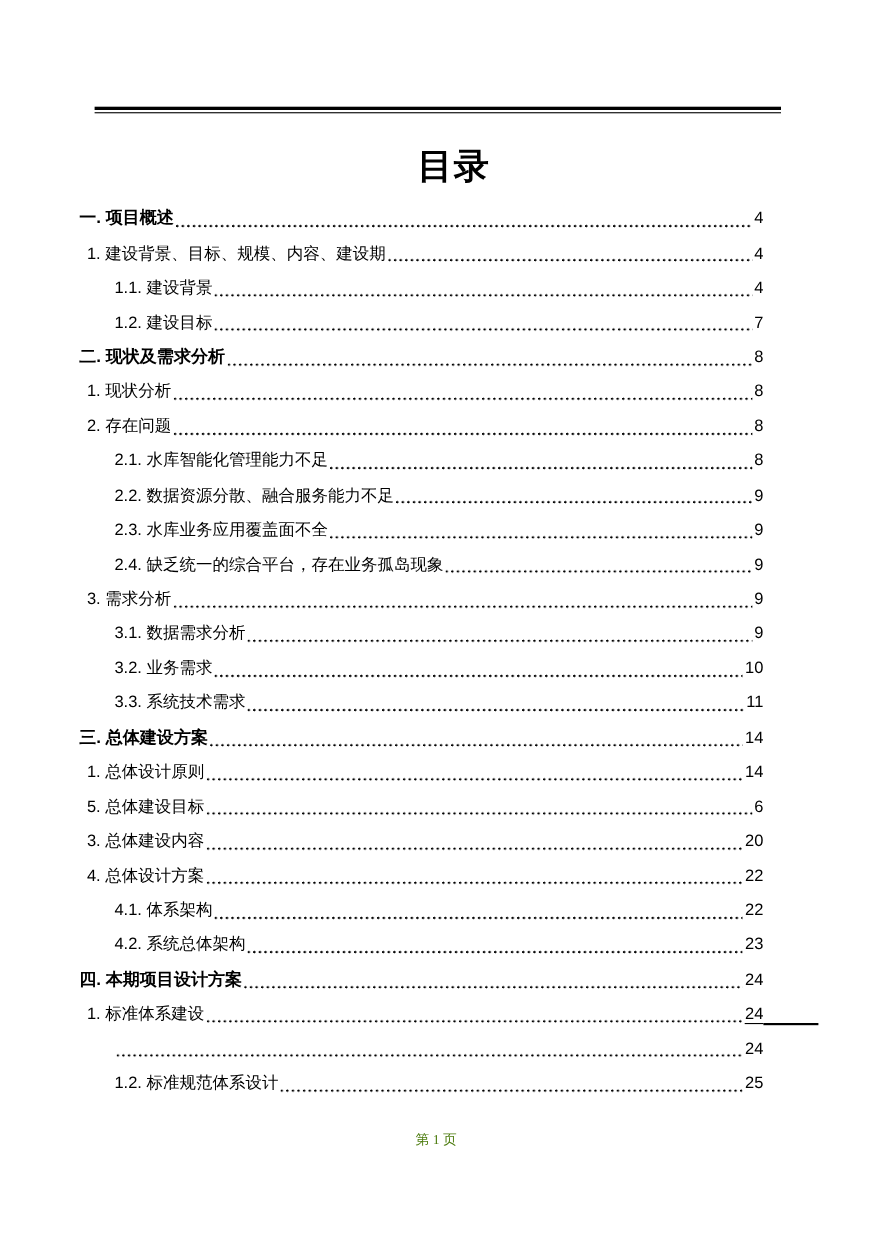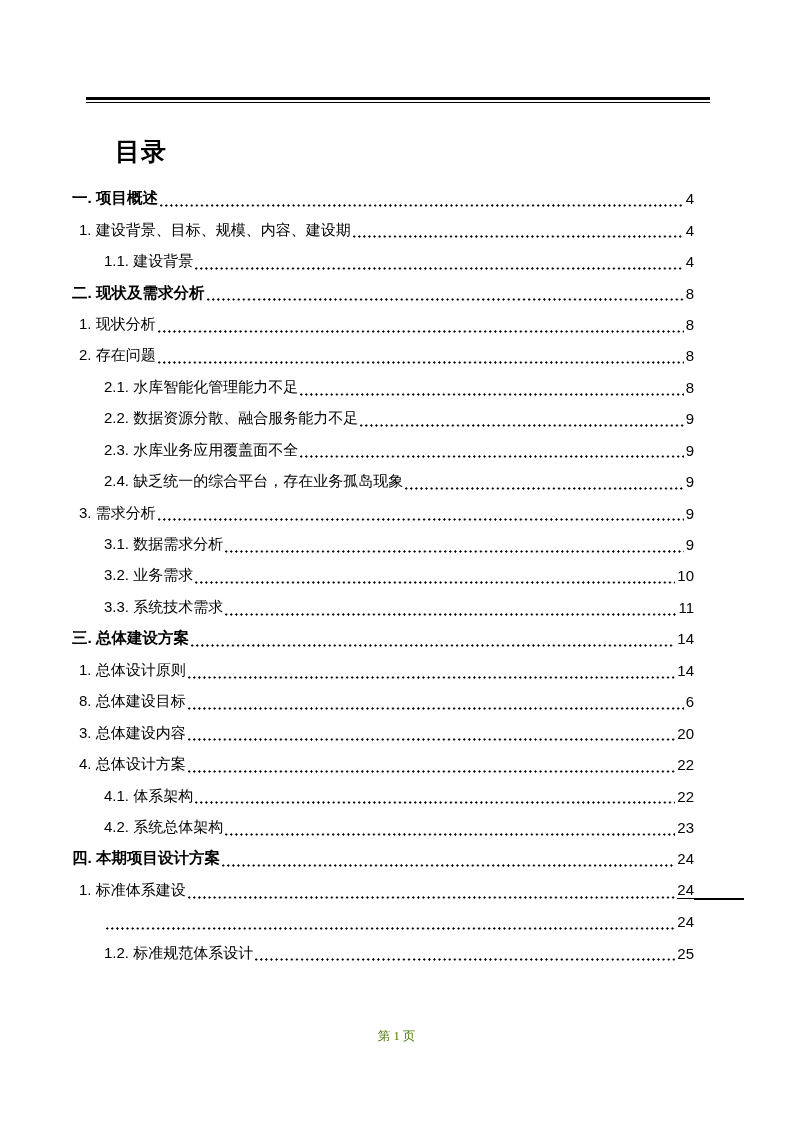--- a/index.html
+++ b/index.html
@@ -26,22 +26,22 @@
     border-top: 3px solid #000;
     border-bottom: 1.2px solid #000;
   }
   .doc-title {
     position: absolute;
     left: 86px;
     top: 136px;
     width: 624px;
     padding-left: 29px;
     box-sizing: border-box;
-    text-align: left;
-    font-size: 25px;
+    text-align: center;
+    font-size: 32px;
     line-height: 31px;
     font-weight: bold;
     letter-spacing: 1px;
   }
   .toc {
     position: absolute;
     left: 72px;
     top: 183px;
     width: 622px;
   }
@@ -116,20 +116,25 @@
       <div class="toc-row level-2">
         <span class="toc-label">1. 建设背景、目标、规模、内容、建设期</span>
         <span class="leader"></span>
         <span class="toc-page">4</span>
       </div>
       <div class="toc-row level-3">
         <span class="toc-label">1.1. 建设背景</span>
         <span class="leader"></span>
         <span class="toc-page">4</span>
       </div>
+      <div class="toc-row level-3">
+        <span class="toc-label">1.2. 建设目标</span>
+        <span class="leader"></span>
+        <span class="toc-page">7</span>
+      </div>
       <div class="toc-row level-1">
         <span class="toc-label">二. 现状及需求分析</span>
         <span class="leader"></span>
         <span class="toc-page">8</span>
       </div>
       <div class="toc-row level-2">
         <span class="toc-label">1. 现状分析</span>
         <span class="leader"></span>
         <span class="toc-page">8</span>
       </div>
@@ -182,21 +187,21 @@
         <span class="toc-label">三. 总体建设方案</span>
         <span class="leader"></span>
         <span class="toc-page">14</span>
       </div>
       <div class="toc-row level-2">
         <span class="toc-label">1. 总体设计原则</span>
         <span class="leader"></span>
         <span class="toc-page">14</span>
       </div>
       <div class="toc-row level-2">
-        <span class="toc-label">8. 总体建设目标</span>
+        <span class="toc-label">5. 总体建设目标</span>
         <span class="leader"></span>
         <span class="toc-page">6</span>
       </div>
       <div class="toc-row level-2">
         <span class="toc-label">3. 总体建设内容</span>
         <span class="leader"></span>
         <span class="toc-page">20</span>
       </div>
       <div class="toc-row level-2">
         <span class="toc-label">4. 总体设计方案</span>

